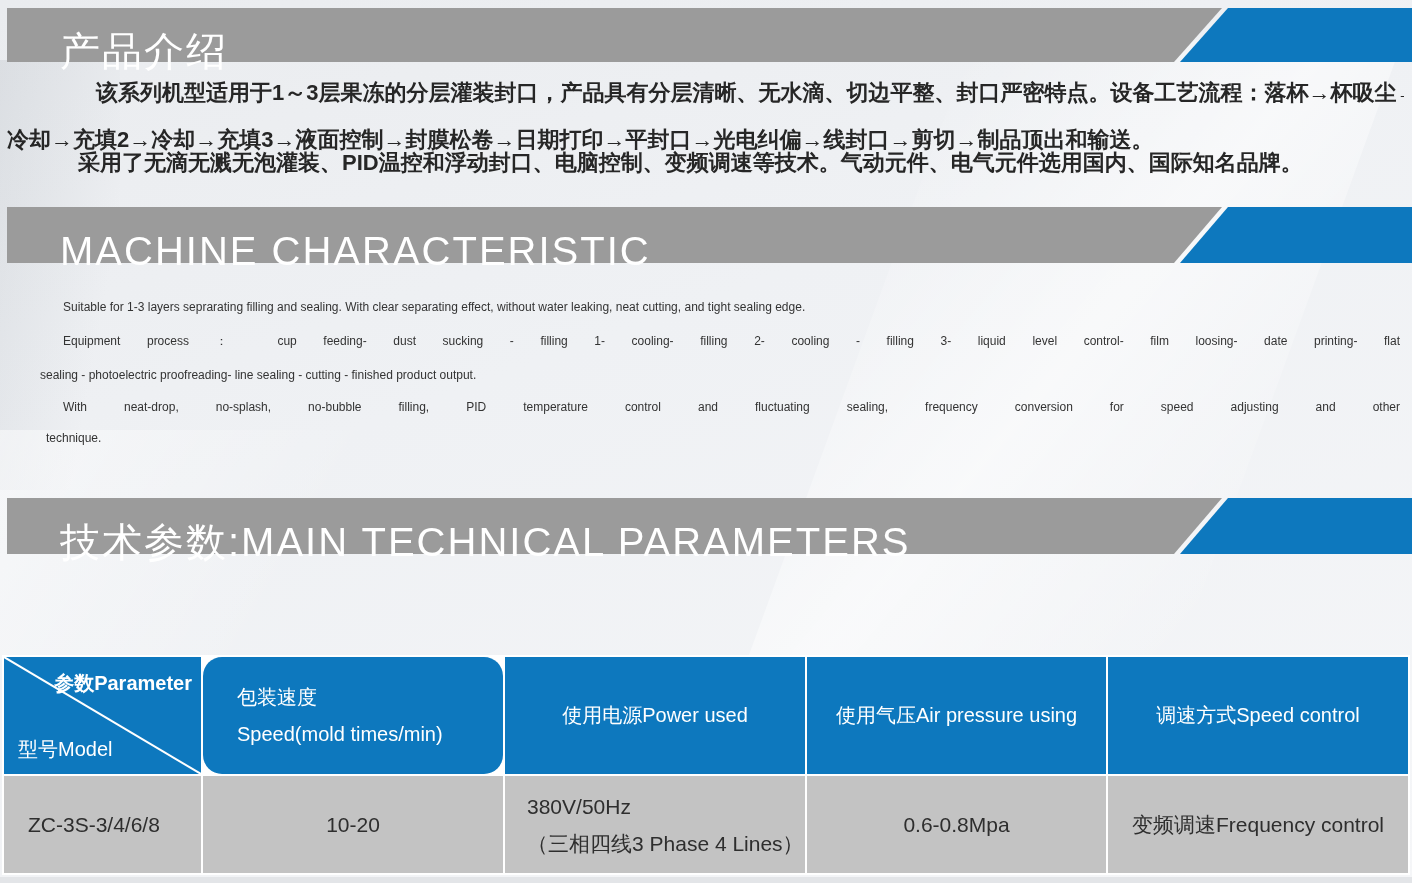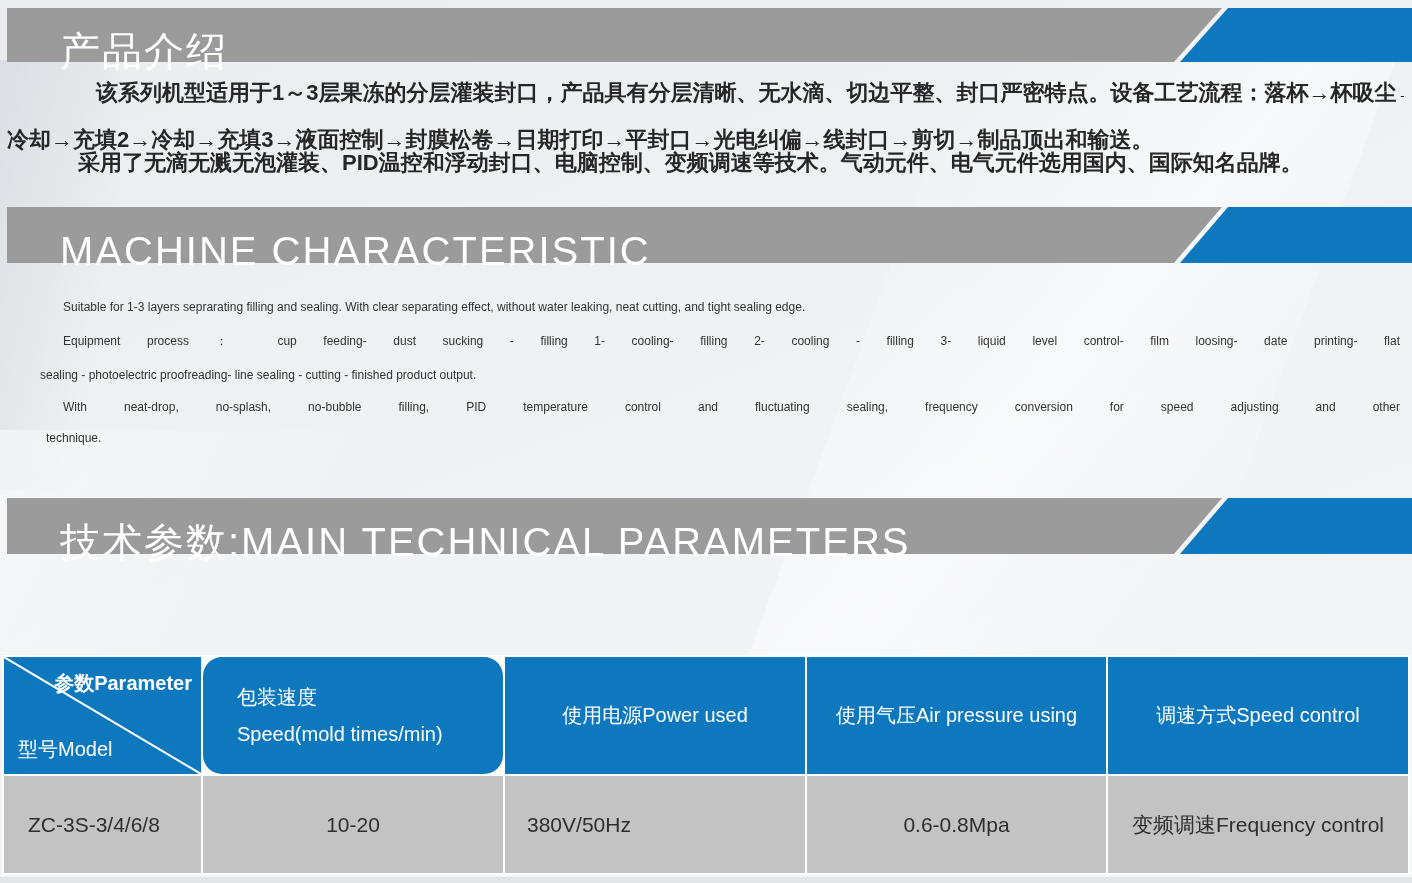--- a/index.html
+++ b/index.html
@@ -113,18 +113,19 @@
   <div class="th cell-center">使用电源Power used</div>
   <div class="th cell-center">使用气压Air pressure using</div>
   <div class="th cell-center">调速方式Speed control</div>
 
   <div class="td cell-2line td-model">
     <div>ZC-3S-3/4/6/8</div>
   </div>
   <div class="td cell-center">10-20</div>
   <div class="td cell-2line td-power">
     <div>380V/50Hz</div>
+    <div>（三相四线3 Phase 4 Lines）</div>
   </div>
   <div class="td cell-center">0.6-0.8Mpa</div>
   <div class="td cell-center">变频调速Frequency control</div>
 </div>
 
 <div class="bottom-strip"></div>
 
 </body></html>

